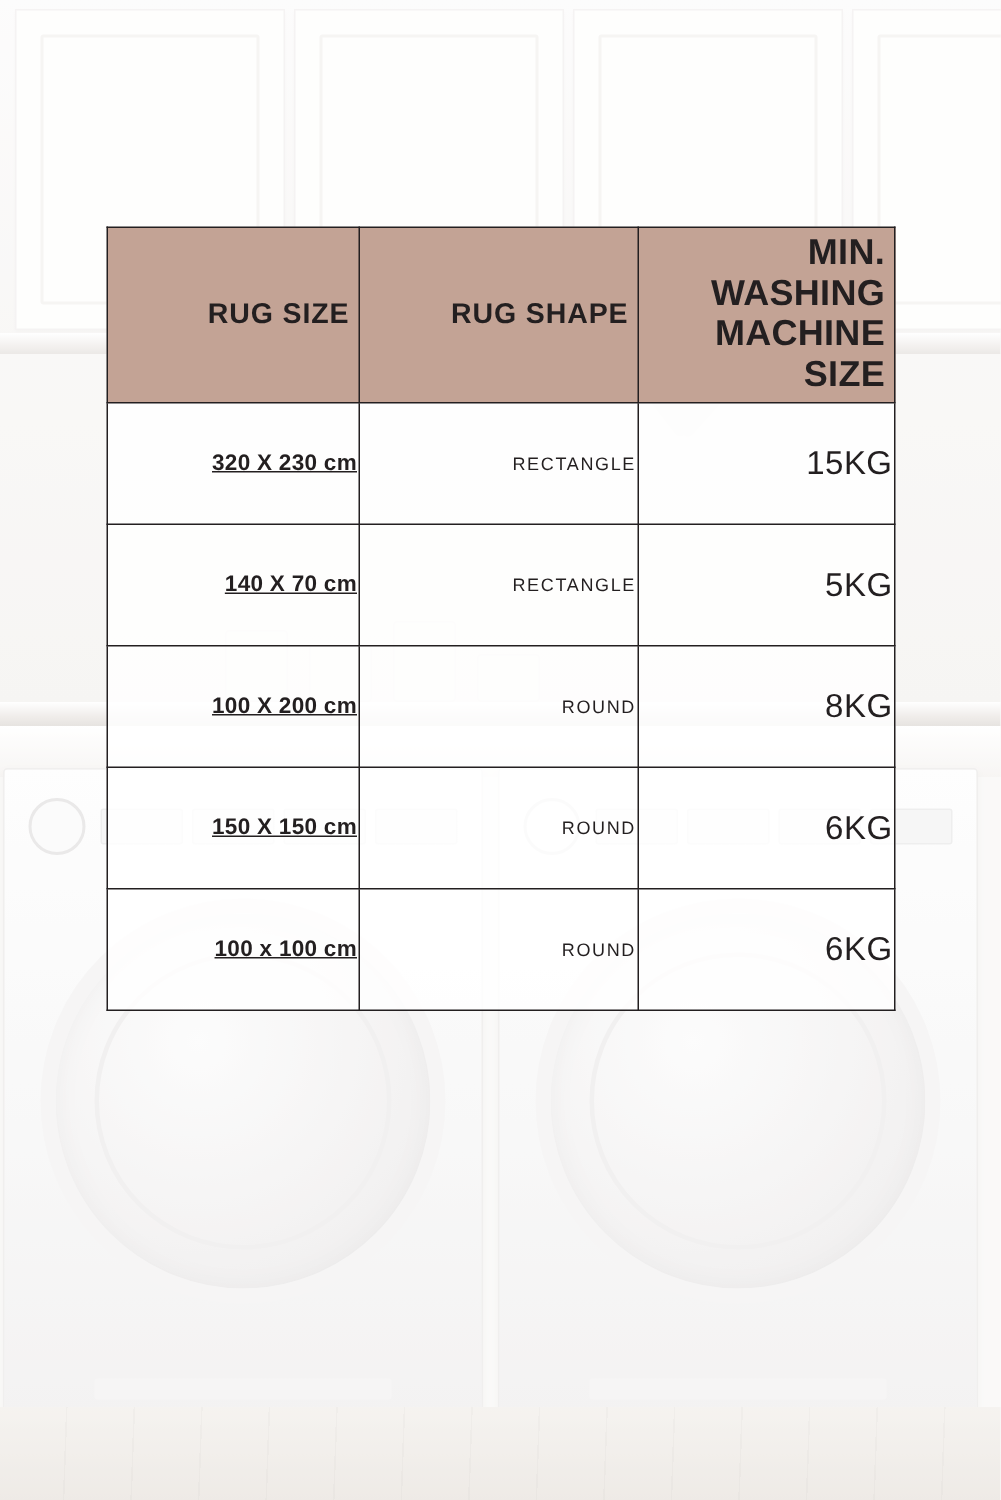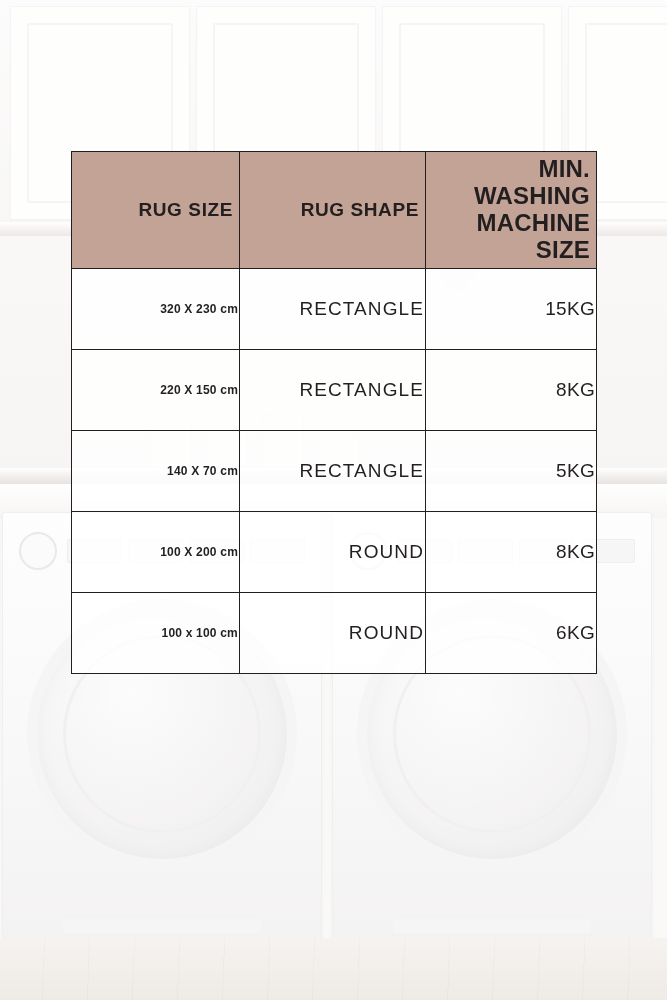--- a/index.html
+++ b/index.html
@@ -220,30 +220,31 @@
     font-size: 24px;
     letter-spacing: .2px;
   }
   tbody td {
     height: 78px;
     font-size: 17px;
     background: rgba(255,255,255,.55);
   }
   tbody td.size {
     font-weight: bold;
-    font-size: 12px;
+    font-size: 15px;
     letter-spacing: .2px;
+    text-decoration: underline;
   }
   tbody td.shape {
     letter-spacing: 1.1px;
-    font-size: 19px;
+    font-size: 12px;
   }
   tbody td.machine {
     letter-spacing: .3px;
-    font-size: 19px;
+    font-size: 22px;
   }
   col.c-size { width: 168px; }
   col.c-shape { width: 186px; }
   col.c-machine { width: 171px; }
 </style>
 </head>
 <body>
 
 <div class="photo">
   <div class="cab-wall">
@@ -328,34 +329,34 @@
         <th class="col-machine">MIN. WASHING MACHINE SIZE</th>
       </tr>
     </thead>
     <tbody>
       <tr>
         <td class="size">320 X 230 cm</td>
         <td class="shape">RECTANGLE</td>
         <td class="machine">15KG</td>
       </tr>
       <tr>
-        <td class="size">220 X 150 cm</td>
-        <td class="shape">RECTANGLE</td>
-        <td class="machine">8KG</td>
-      </tr>
-      <tr>
         <td class="size">140 X 70 cm</td>
         <td class="shape">RECTANGLE</td>
         <td class="machine">5KG</td>
       </tr>
       <tr>
         <td class="size">100 X 200 cm</td>
         <td class="shape">ROUND</td>
         <td class="machine">8KG</td>
       </tr>
       <tr>
+        <td class="size">150 X 150 cm</td>
+        <td class="shape">ROUND</td>
+        <td class="machine">6KG</td>
+      </tr>
+      <tr>
         <td class="size">100 x 100 cm</td>
         <td class="shape">ROUND</td>
         <td class="machine">6KG</td>
       </tr>
     </tbody>
   </table>
 </div>
 
 </body></html>

